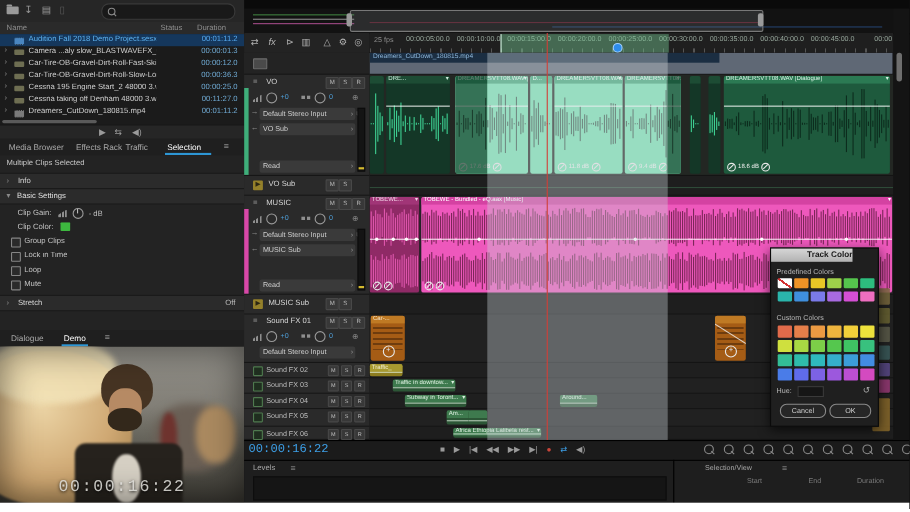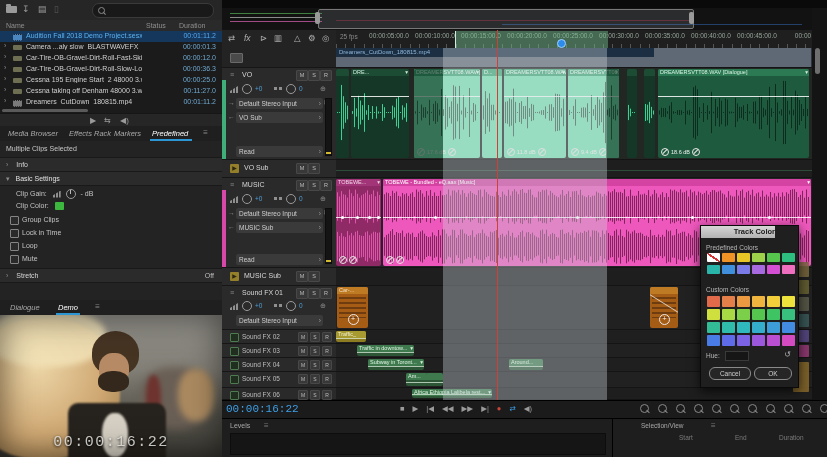--- a/index.html
+++ b/index.html
@@ -23,21 +23,21 @@
   .fico{position:absolute;left:13px;top:3px;width:9px;height:5px;background:#6e6e52;border-radius:1px;}
   .fico.film{background:#7a7a7a;border-top:1px dotted #222;border-bottom:1px dotted #222;}
   .sel .fico{background:#4a86c0;}
   .fname{position:absolute;left:26px;top:1px;width:116px;white-space:nowrap;overflow:hidden;}
   .fdur{position:absolute;right:6px;top:1px;color:#6fa9d2;}
   .sel .fdur{color:#55a8ee;}
   .files-hscroll{left:2px;top:109px;width:86px;height:3px;background:#5a5a5a;border-radius:2px;}
   .files-bottom{left:0;top:113px;width:222px;height:13px;background:#262626;border-top:1px solid #161616;}
   .fbico{position:absolute;top:2px;font-size:8px;color:#9a9a9a;}
   .tabsrow{width:222px;height:15px;background:#1f1f1f;font-size:7.5px;color:#a8a8a8;}
-  .tab{position:absolute;top:3px;font-style:italic;}
+  .tab{position:absolute;top:3px;}
   .tab.active{color:#fff;}
   .tabunder{position:absolute;height:2px;background:#2d96d4;bottom:0;}
   .panelmenu{position:absolute;right:14px;top:2px;color:#888;font-size:8px;}
   .props{left:0;top:141px;width:222px;height:159px;background:#232323;font-size:7px;color:#c4c4c4;}
   .prow{position:absolute;left:0;width:222px;height:13px;background:#2b2b2b;border-top:1px solid #191919;border-bottom:1px solid #191919;line-height:13px;}
   .chk{position:absolute;left:10px;width:7px;height:7px;border:1px solid #858585;background:#2a2a2a;border-radius:1px;}
   .knob{display:inline-block;width:8px;height:8px;border:1px solid #9a9a9a;border-radius:50%;position:relative;vertical-align:middle;}
   .knob:after{content:"";position:absolute;left:3px;top:0;width:1px;height:4px;background:#bbb;}
   .gainbars{display:inline-block;width:8px;height:7px;vertical-align:middle;
      background:linear-gradient(to right,#8f8f8f 0 2px,transparent 2px 3px,#8f8f8f 3px 5px,transparent 5px 6px,#8f8f8f 6px 8px);
@@ -187,22 +187,22 @@
   <div class="abs files-hscroll"></div>
   <div class="abs files-bottom">
     <span class="fbico" style="left:90px">▶</span>
     <span class="fbico" style="left:104px">⇆</span>
     <span class="fbico" style="left:120px">◀)</span>
   </div>
 
   <div class="abs tabsrow" style="left:0;top:126px">
     <span class="tab" style="left:8px">Media Browser</span>
     <span class="tab" style="left:69px">Effects Rack</span>
-    <span class="tab" style="left:114px">Markers</span>
-    <span class="tab active" style="left:152px">Predefined</span>
+    <span class="tab" style="left:114px">Traffic</span>
+    <span class="tab active" style="left:152px">Selection</span>
     <span class="tabunder" style="left:150px;width:42px"></span>
     <span class="panelmenu">≡</span>
   </div>
   <div class="abs props">
     <div class="abs nowrap" style="left:6px;top:4px;color:#c8c8c8">Multiple Clips Selected</div>
     <div class="prow" style="top:16px">
       <span style="margin-left:6px;color:#8a8a8a">›</span>
       <span style="margin-left:6px;color:#d6d6d6">Info</span>
     </div>
     <div class="prow" style="top:30px">

